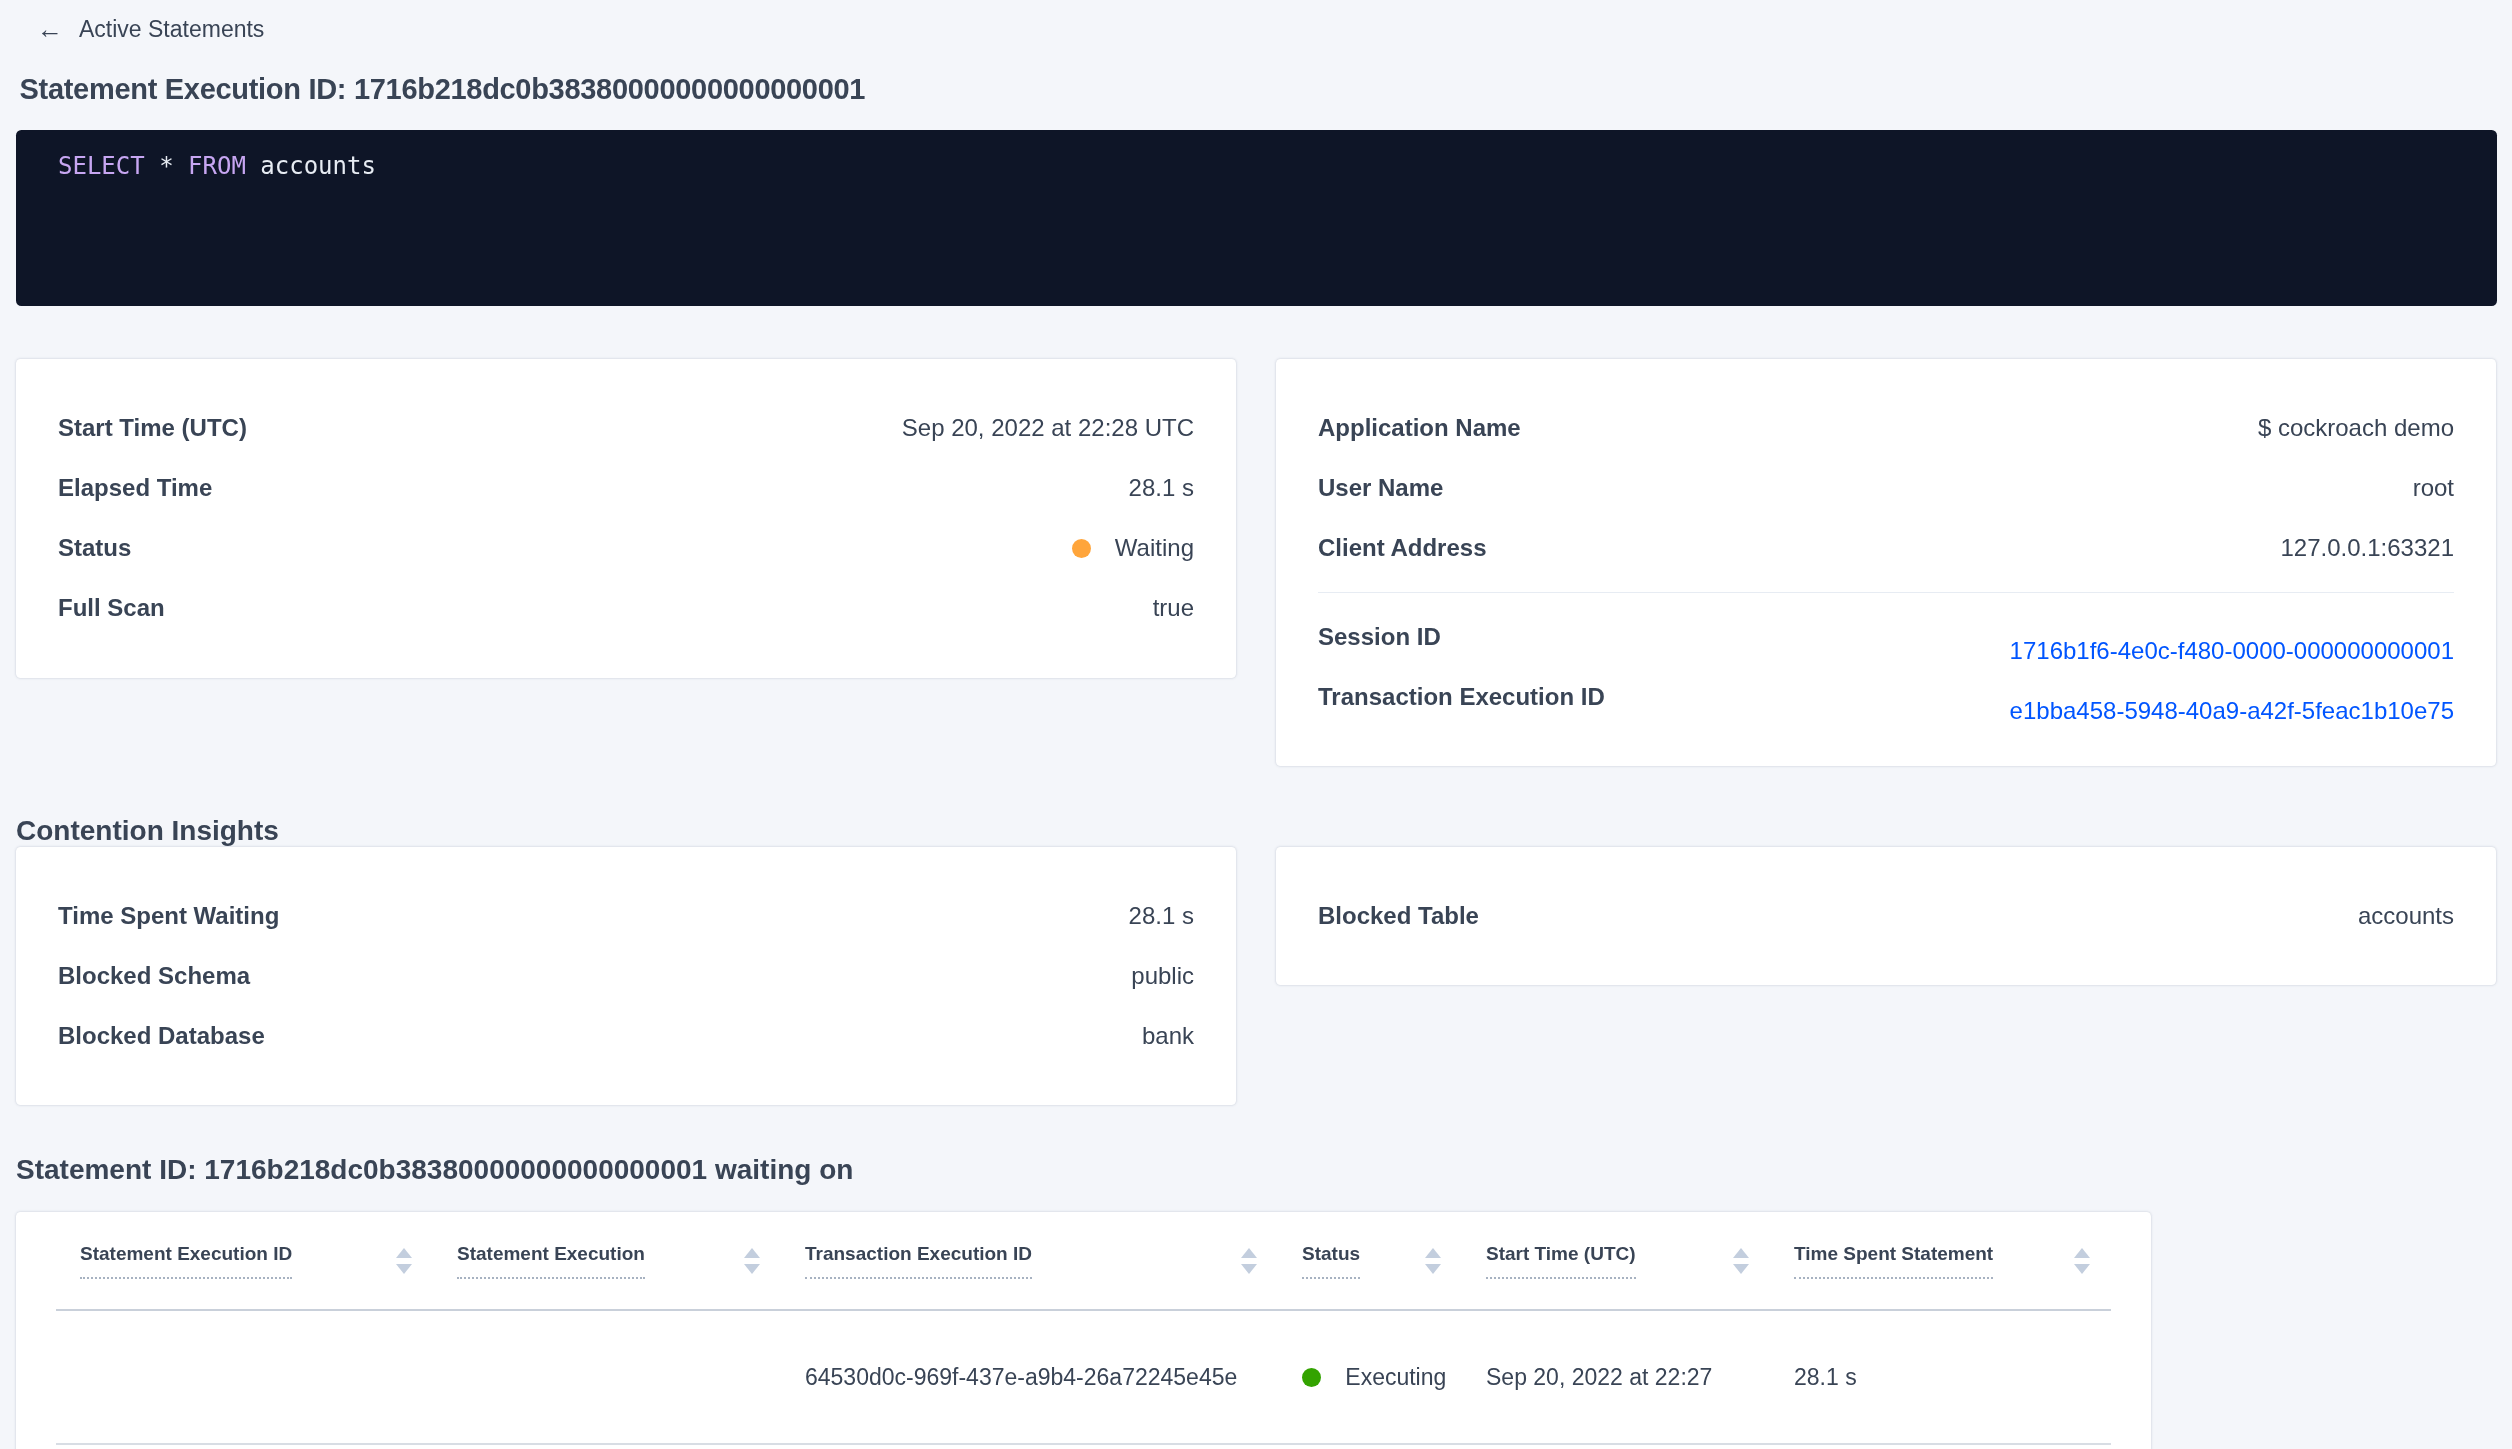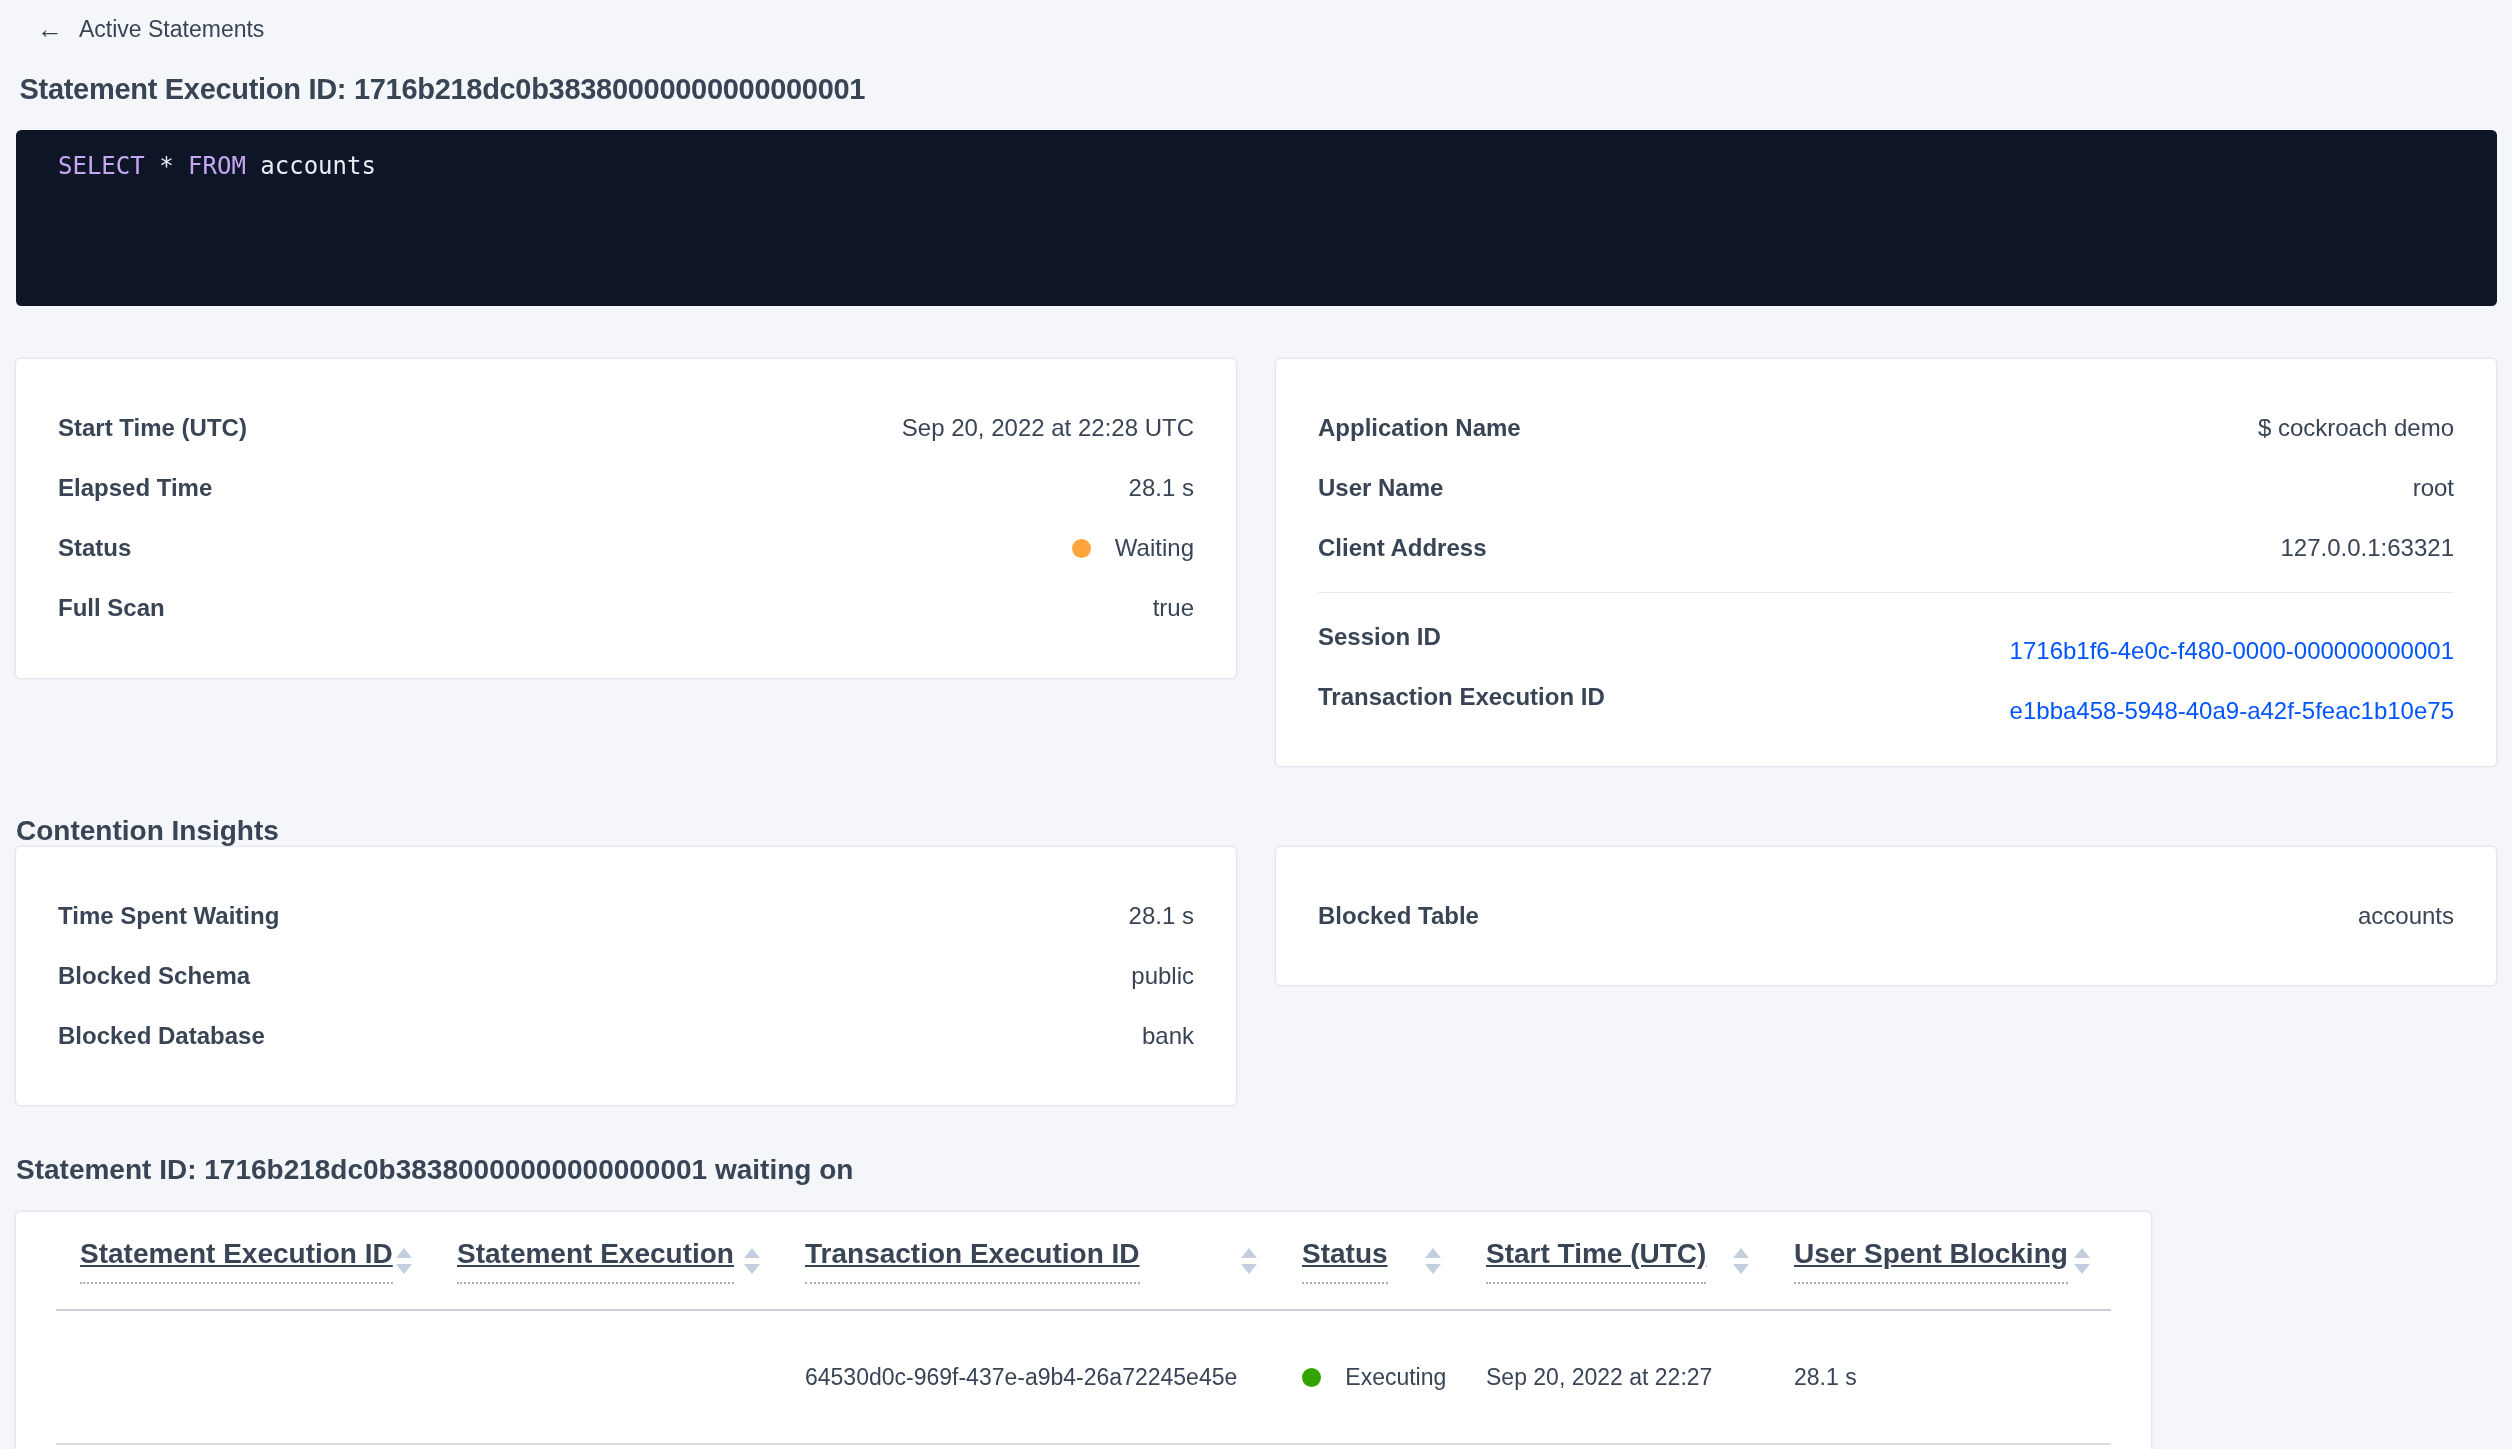--- a/index.html
+++ b/index.html
@@ -85,25 +85,24 @@
   thead th {
     height:98px; vertical-align:middle;
     border-bottom:2.6px solid #c9d0da;
     font-weight:700; text-align:left;
   }
   .th-flex {
     display:flex; align-items:center; justify-content:space-between;
     padding-left:24px;
   }
   .th-label {
-    font-size:28px; color:#394455;
+    font-size:19px; color:#394455;
     border-bottom:2.6px dotted #a7b2c1;
     padding-bottom:11.4px;
     cursor:pointer;
-    text-decoration:underline;
   }
   .sort-icon {
     display:flex; flex-direction:column; gap:6.1px;
     margin-right:21px; cursor:pointer; flex:none;
   }
   .sort-icon .up {
     width:0; height:0;
     border-left:8px solid transparent; border-right:8px solid transparent;
     border-bottom:10.5px solid #c3cede;
   }
@@ -264,21 +263,21 @@
             <div class="th-flex">
               <span class="th-label">Start Time (UTC)</span>
               <span class="sort-icon">
                   <span class="up"></span>
                   <span class="down"></span>
                 </span>
             </div>
           </th>
           <th>
             <div class="th-flex">
-              <span class="th-label">User Spent Blocking</span>
+              <span class="th-label">Time Spent Statement</span>
               <span class="sort-icon">
                   <span class="up"></span>
                   <span class="down"></span>
                 </span>
             </div>
           </th>
         </tr>
       </thead>
       <tbody>
         <tr>

